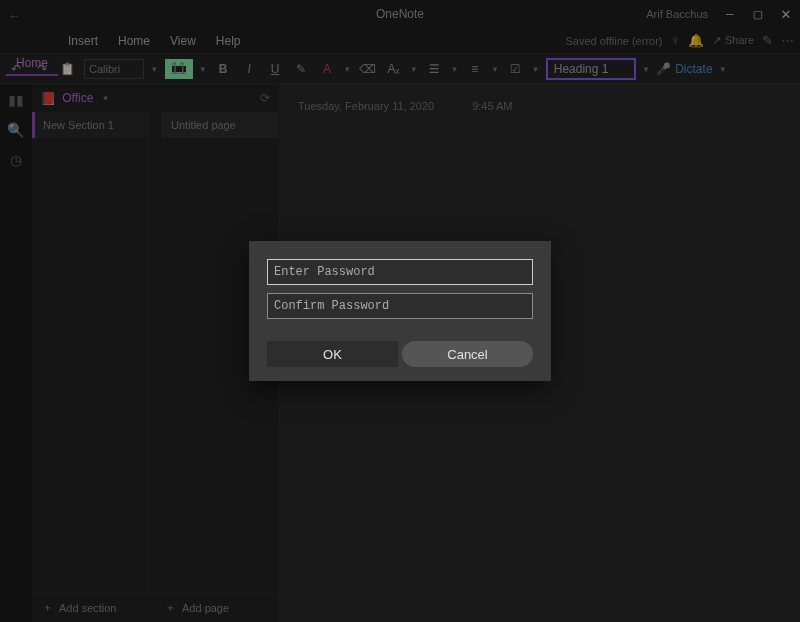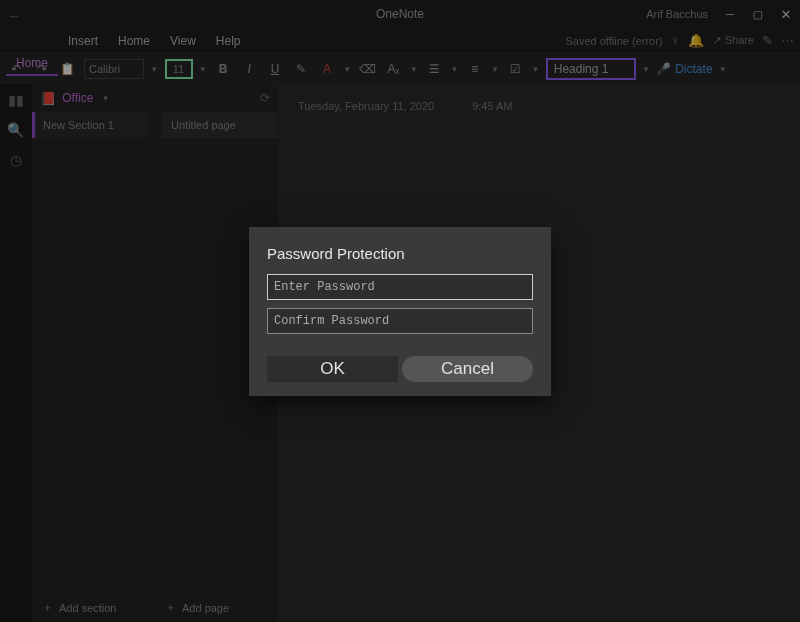--- a/index.html
+++ b/index.html
@@ -10,21 +10,21 @@
   .titlebar .user { margin-left: auto; font-size: 11px; color: #888; padding-right: 8px; }
   .winbtn { width: 28px; height: 28px; display: flex; align-items: center; justify-content: center; font-size: 11px; color: #ccc; }
   .winbtn.close { font-size: 13px; }
   .menubar { height: 26px; display: flex; align-items: center; padding: 0 6px; font-size: 12px; color: #b0b0b0; border-bottom: 1px solid #2d2d2d; }
   .menubar .tab { padding: 4px 10px; }
   .menubar .tab.sel { color: #c080d8; border-bottom: 2px solid #8e4ec6; margin-top: 47px; }
   .menubar .status { margin-left: auto; display:flex; align-items:center; gap:8px; color:#777; font-size:11px; }
   .menubar .status .icon { font-size:13px; }
   .toolbar { height: 30px; background:#262626; display:flex; align-items:center; padding:0 6px; gap:6px; font-size:12px; color:#888; border-bottom:1px solid #2d2d2d;}
   .toolbar .fontname { width:60px; height:20px; border:1px solid #444; display:flex; align-items:center; padding:0 4px; font-size:11px;}
-  .toolbar .fontsize { width:28px; height:20px; border:2px solid #86efac; display:flex; align-items:center; justify-content:center; font-size:11px;}
+  .toolbar .fontsize { width:28px; height:20px; border:7px solid #86efac; display:flex; align-items:center; justify-content:center; font-size:16px;}
   .toolbar .btn { width:20px; height:20px; display:flex; align-items:center; justify-content:center; font-size:12px; color:#999;}
   .toolbar .heading { width:90px; height:22px; border:2px solid #8b5cf6; display:flex; align-items:center; padding:0 6px; font-size:12px; color:#aaa;}
   .toolbar .chev { font-size:9px; color:#777; padding:0 2px;}
   .body { display:flex; height:calc(622px - 28px - 26px - 30px); }
   .rail { width:32px; background:#1b1b1b; display:flex; flex-direction:column; align-items:center; gap:14px; padding-top:8px; color:#666;}
   .rail .r { font-size:14px; }
   .panel { width:246px; background:#232323; display:flex; flex-direction:column; }
   .panel-header { height:28px; display:flex; align-items:center; padding:0 8px; gap:6px; color:#b86ad6; font-size:12px;}
   .panel-header .nbicon { color:#c33; font-size:13px;}
   .panel-header .chev { font-size:9px; color:#777; margin-left:4px;}
@@ -38,21 +38,21 @@
   .panel-footer .addbtn { width:50%; display:flex; align-items:center; gap:6px; padding-left:10px; font-size:11px; color:#888;}
   .editor { flex:1; background:#2a2a2a; padding:16px 20px; font-size:11px; color:#777; }
   .editor .dateline { display:flex; gap:38px; }
   .modal-backdrop { position:absolute; left:0; top:0; width:800px; height:622px; background:rgba(0,0,0,0.4); display:flex; align-items:center; justify-content:center;}
   .dialog { width:302px; background:#3a3a3a; padding:18px 18px 14px 18px; box-shadow:0 8px 24px rgba(0,0,0,0.6);}
   .dialog h3 { font-weight:400; font-size:15px; color:#e6e6e6; margin-bottom:12px;}
   .dialog input { width:100%; height:26px; background:#2d2d2d; border:1px solid #888; color:#ccc; padding:0 6px; font-size:12px; margin-bottom:8px; outline:none;font-family:Liberation Mono, monospace;}
   .dialog input::placeholder { color:#aaa; }
   .dialog input.active { border:1px solid #ccc; }
   .dialog .btnrow { display:flex; gap:4px; margin-top:14px;}
-  .dialog .dbtn { flex:1; height:26px; display:flex; align-items:center; justify-content:center; font-size:17px; color:#e0e0e0;}
+  .dialog .dbtn { flex:1; height:26px; display:flex; align-items:center; justify-content:center; font-size:13px; color:#e0e0e0;}
   .dialog .dbtn.ok { background:#2d2d2d; }
   .dialog .dbtn.cancel { background:#555;border-radius:13px; }
 </style>
 </head>
 <body>
 
 <div class="titlebar">
   <div class="back">←</div>
   <div class="title">OneNote</div>
   <div class="user">Arif Bacchus</div>
@@ -138,21 +138,20 @@
   <div class="editor">
     <div class="dateline">
       <span>Tuesday, February 11, 2020</span>
       <span>9:45 AM</span>
     </div>
   </div>
 </div>
 
 <div class="modal-backdrop">
   <div class="dialog">
-    <h3>Password Protection</h3>
     <input class="active" type="password" placeholder="Enter Password" style="">
     <input type="password" placeholder="Confirm Password" style="">
     <div class="btnrow">
       <div class="dbtn ok">OK</div>
       <div class="dbtn cancel">Cancel</div>
     </div>
   </div>
 </div>
 
 </body></html>

